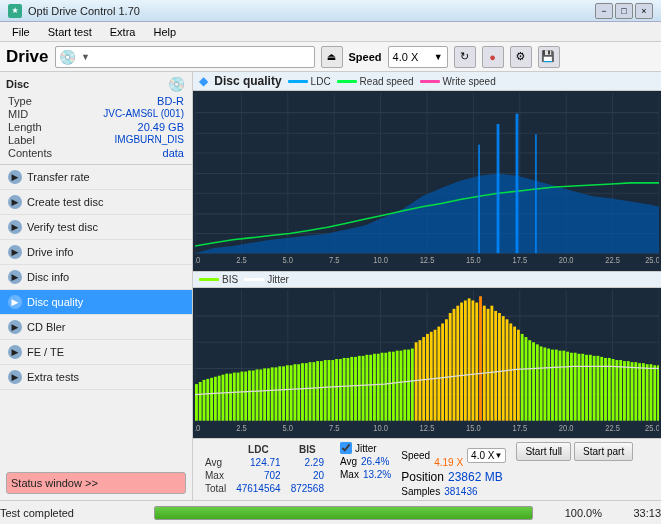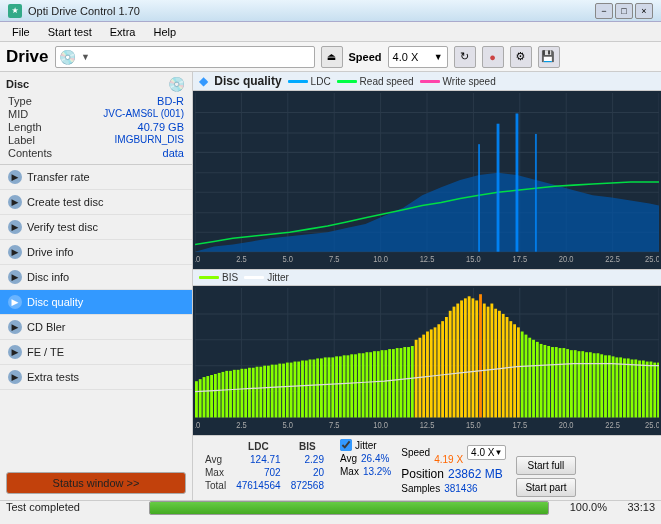--- a/index.html
+++ b/index.html
@@ -116,24 +116,23 @@
       color: #222;
       gap: 5px;
       border-bottom: 1px solid #e0e0e0;
     }
     .nav-item.active { background: #3399ff; color: white; }
     .nav-item-icon { width: 14px; height: 14px; border-radius: 50%; display: flex; align-items: center; justify-content: center; font-size: 9px; flex-shrink: 0; }
 
     
     .status-window-btn {
       margin: 6px;
-      background: #c2410c;
+      background: #fca5a5;
       border: 1px solid #aaa;
       border-radius: 3px;
-      text-align: center;
       padding: 4px;
       cursor: pointer;
       font-size: 11px;
       color: #222;
     }
 
     
     .content-area {
       flex: 1;
       display: flex;
@@ -172,39 +171,40 @@
       gap: 10px;
       align-items: flex-start;
     }
     .stats-table { font-size: 10px; }
     .stats-table td { padding: 0 4px; }
     .stats-header { color: #333; font-weight: bold; text-align: center; }
     .stats-val { color: #0044cc; text-align: right; }
     .stats-label { color: #333; }
     .jitter-checkbox { width: 12px; height: 12px; accent-color: #3399ff; }
 
-    .start-buttons { display: flex; flex-direction: column; gap: 3px; margin-top: 17px; }
+    .start-buttons { display: flex; flex-direction: row; gap: 3px; }
     .start-btn {
       padding: 3px 8px;
       font-size: 10px;
       background: linear-gradient(to bottom, #f8f8f8, #ddd);
       border: 1px solid #aaa;
       border-radius: 2px;
       cursor: pointer;
       white-space: nowrap;
     }
 
     
     .statusbar {
       height: 24px;
       background: #f0f0f0;
       border-top: 1px solid #ccc;
       display: flex;
-      padding: 0 6px;
-      gap: 13px;
+      align-items: center;
+      padding: 0 0;
+      gap: 24px;
     }
     .status-text { font-size: 11px; color: #222; flex: 0 0 auto; width: 130px; }
     .progress-container { flex: 1; height: 14px; background: #ccc; border: 1px solid #999; border-radius: 2px; overflow: hidden; }
     .progress-bar { height: 100%; background: linear-gradient(to bottom, #66cc44, #44aa22); }
     .progress-text { font-size: 11px; color: #222; min-width: 45px; text-align: right; }
     .time-text { font-size: 11px; color: #222; min-width: 35px; text-align: right; }
   </style>
 </head>
 <body>
 
@@ -257,21 +257,21 @@
       <div class="disc-row">
         <span class="disc-key">Type</span>
         <span class="disc-val">BD-R</span>
       </div>
       <div class="disc-row">
         <span class="disc-key">MID</span>
         <span class="disc-val" style="font-size:10px;">JVC-AMS6L (001)</span>
       </div>
       <div class="disc-row">
         <span class="disc-key">Length</span>
-        <span class="disc-val">40.79 GB</span>
+        <span class="disc-val">20.49 GB</span>
       </div>
       <div class="disc-row">
         <span class="disc-key">Label</span>
         <span class="disc-val" style="font-size:10px;">IMGBURN_DIS</span>
       </div>
       <div class="disc-row">
         <span class="disc-key">Contents</span>
         <span class="disc-val">data</span>
       </div>
     </div>

